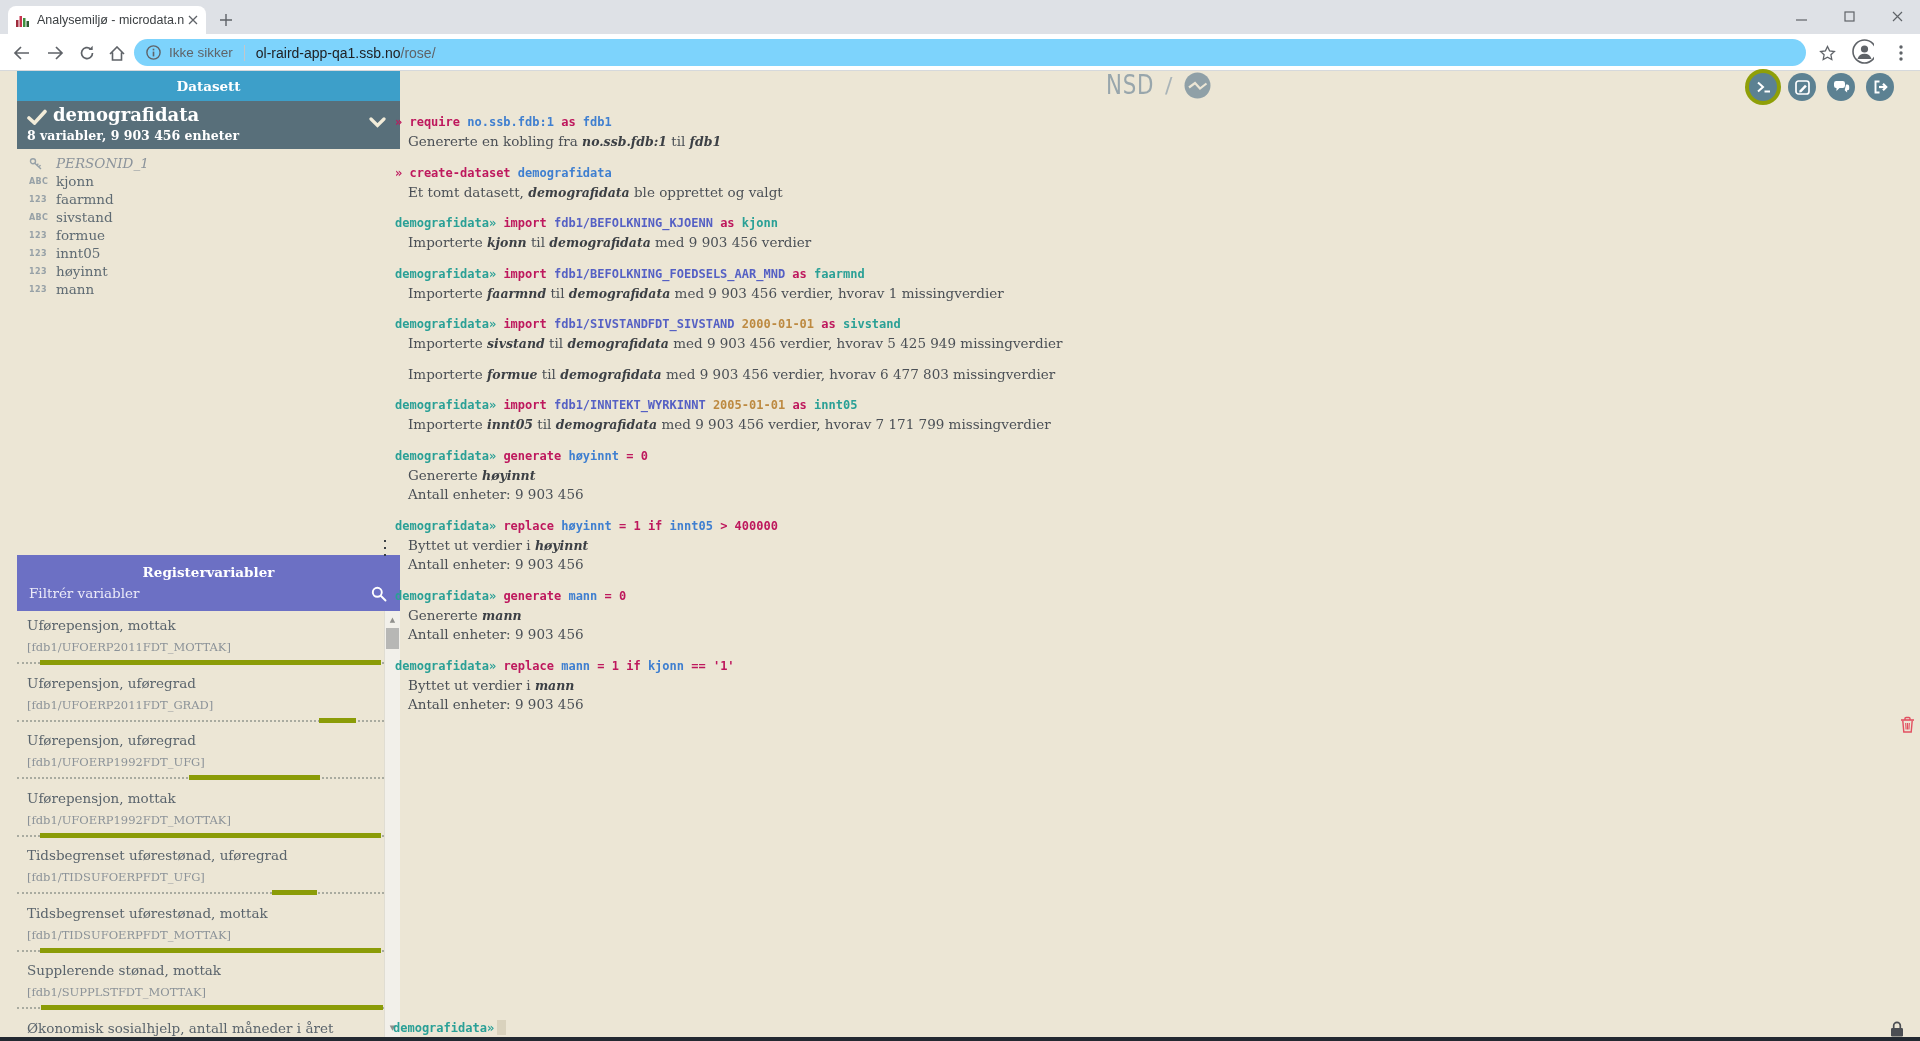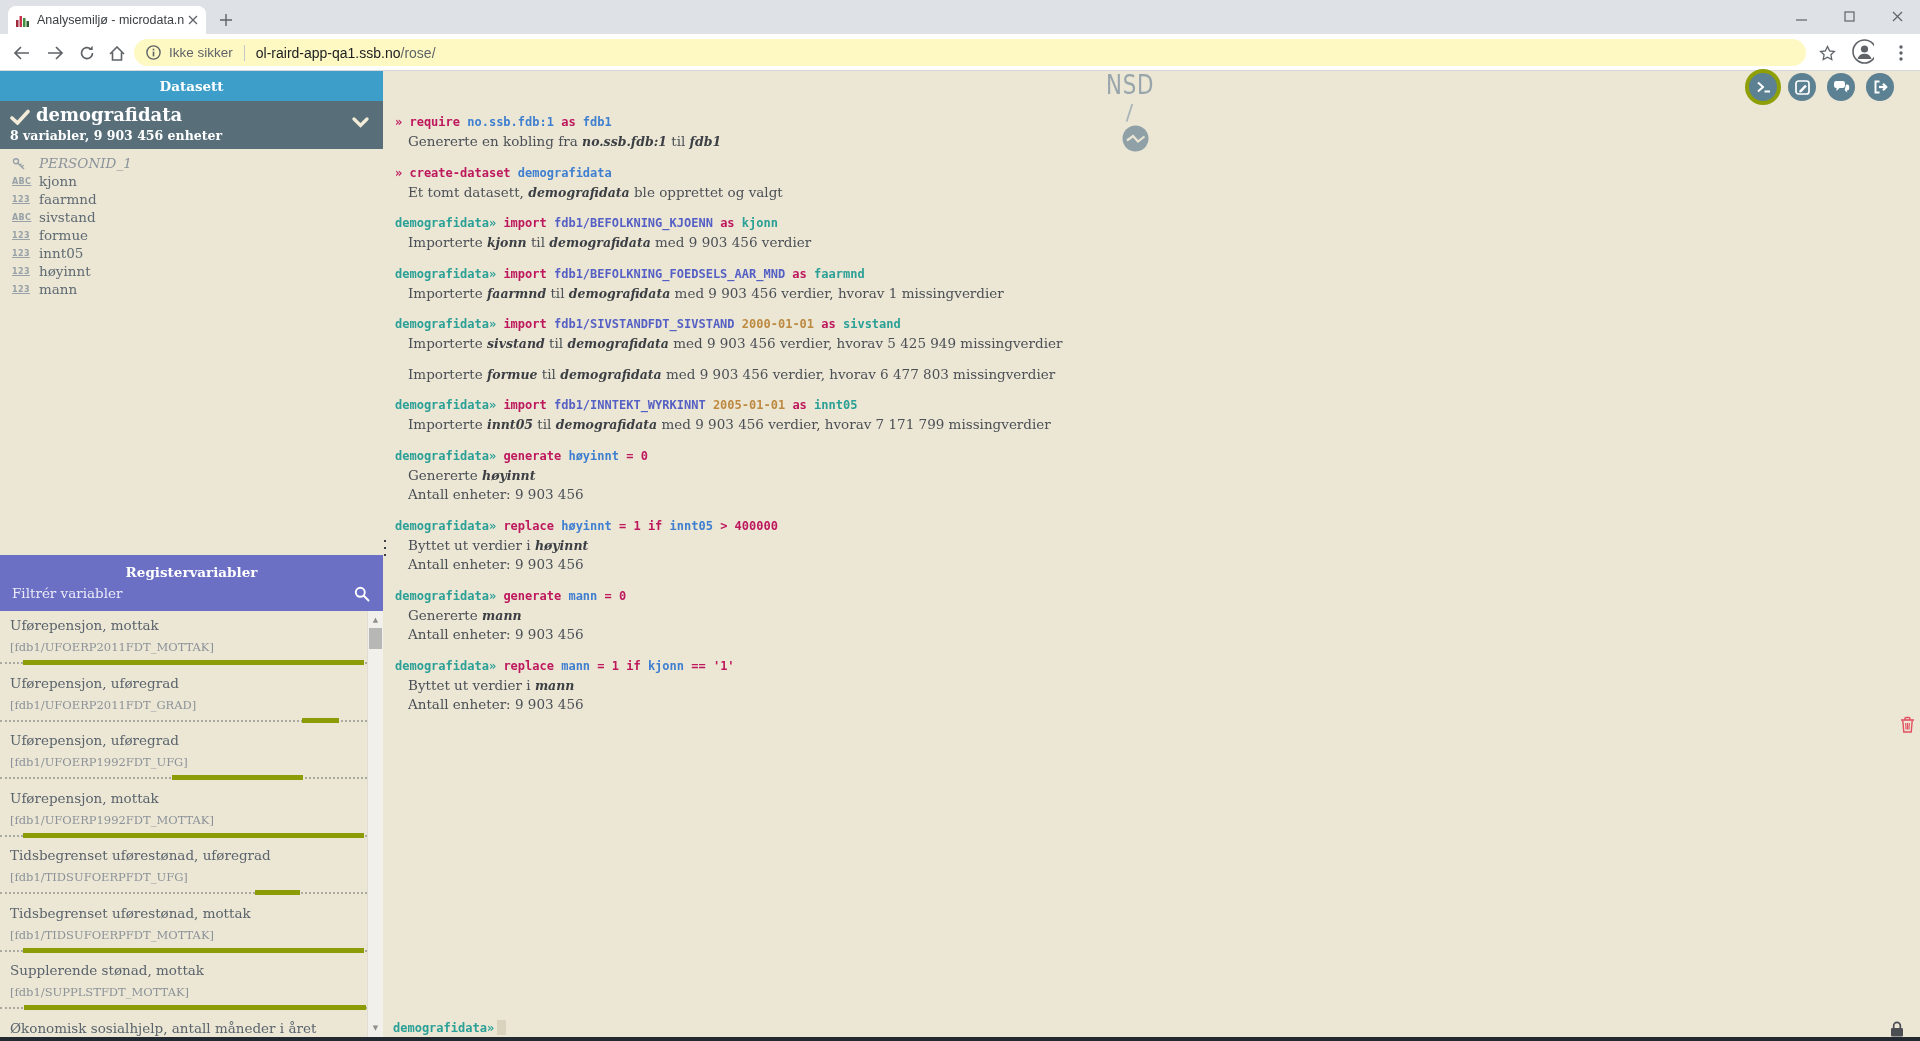--- a/index.html
+++ b/index.html
@@ -15,41 +15,41 @@
              overflow:hidden;flex:1;}
   .tab-close{margin-left:4px;}
   .newtab{position:absolute;left:214px;top:8px;width:24px;height:24px;display:flex;align-items:center;justify-content:center;}
   .wctrl{position:absolute;top:0;height:32px;width:46px;display:flex;align-items:center;justify-content:center;}
   #win-min{left:1778px}#win-max{left:1826px}#win-close{left:1874px}
 
   #addrbar{position:absolute;left:0;top:34px;width:1920px;height:37px;background:#fff;
            border-bottom:1px solid #d6d9dc;box-sizing:border-box;}
   .navic{position:absolute;top:8px;width:22px;height:22px;display:flex;align-items:center;justify-content:center;}
   #nav-back{left:10px}#nav-fwd{left:44px}#nav-reload{left:76px}#nav-home{left:106px}
-  .pill{position:absolute;left:134px;top:5px;width:1672px;height:27px;background:#fef9c3;border-radius:14px;
+  .pill{position:absolute;left:134px;top:5px;width:1672px;height:27px;background:#7dd3fc;border-radius:14px;
         display:flex;align-items:center;padding:0 12px;box-sizing:border-box;}
   .sec-label{font:13.5px "Liberation Sans",sans-serif;color:#5f6368;margin-left:8px;white-space:nowrap;}
   .pill-div{width:1px;height:16px;background:#c3c7ca;margin:0 11px;}
   .url-host{font:14px "Liberation Sans",sans-serif;color:#202124;white-space:nowrap;}
   .url-path{font:14px "Liberation Sans",sans-serif;color:#5f6368;white-space:nowrap;}
   .addr-right{position:absolute;top:8px;width:22px;height:22px;display:flex;align-items:center;justify-content:center;}
   #star-btn{left:1816px}#avatar-btn{left:1852px;top:6px}#menu-btn{left:1890px}
 
   
-  #sidebar{position:absolute;left:0;top:71px;width:383px;height:966px;background:#ece6d5;}
+  #sidebar{position:absolute;left:17px;top:71px;width:383px;height:966px;background:#ece6d5;}
   .ds-head{height:30px;background:#3d9fc9;color:#fff;text-align:center;
            font:bold 13.5px "DejaVu Serif",serif;line-height:30px;}
   .ds-cur{position:relative;height:48px;background:#586f7a;color:#fff;}
   .ds-check{position:absolute;left:10px;top:8px;}
   .ds-name{position:absolute;left:36px;top:3px;font:bold 18px "DejaVu Serif",serif;}
   .ds-meta{position:absolute;left:10px;top:27px;font:bold 12.5px "DejaVu Serif",serif;}
   .ds-chev{position:absolute;right:14px;top:16px;}
   #var-list{padding-top:5px;}
   .vrow{display:flex;align-items:center;height:18px;padding-left:12px;}
-  .vicon{width:27px;display:flex;align-items:center;text-decoration:underline;}
+  .vicon{width:27px;display:flex;align-items:center;}
   .vtype{font:bold 8px "DejaVu Sans",sans-serif;color:#97a1a7;letter-spacing:.4px;}
   .vname{font:13.5px "DejaVu Serif",serif;color:#5f6b73;}
   .vid{font-style:italic;color:#8b939b;}
 
   #reg-head{position:absolute;left:0;top:484px;width:383px;height:56px;background:#6c70c4;color:#fff;}
   .reg-title{text-align:center;font:bold 13.5px "DejaVu Serif",serif;padding-top:9px;}
   #filter-input{position:absolute;left:10px;top:29px;width:330px;background:transparent;border:none;outline:none;
                 font:13.5px "DejaVu Serif",serif;color:#fff;}
   #filter-input::placeholder{color:#f2f1fb;opacity:.95;}
   .reg-search{position:absolute;right:13px;top:31px;}
@@ -62,21 +62,21 @@
   .rfill{position:absolute;top:0;height:5px;background:#8b9c07;}
   
   #reg-scroll{position:absolute;left:367px;top:540px;width:16px;height:426px;background:#f2f0ea;border-left:1px solid #e0ddd2;box-sizing:border-box;}
   .sb-arrow{position:absolute;left:0;width:15px;text-align:center;font:7px "DejaVu Sans",sans-serif;color:#8f8f8c;}
   .sb-up{top:5px}.sb-dn{bottom:5px}
   .sb-thumb{position:absolute;left:1px;top:17px;width:13px;height:21px;background:#b7b7b5;}
   #panel-handle{position:absolute;left:383px;top:540px;width:5px;height:24px;}
   #panel-handle i{display:block;width:2px;height:2px;background:#3a3f44;margin:0 0 5px 1px;}
 
   
-  #logos{position:absolute;left:1106px;top:70px;height:30px;display:flex;align-items:center;flex-direction:column;}
+  #logos{position:absolute;left:1106px;top:70px;height:30px;display:flex;align-items:center;}
   .nsd-word{font:26px "DejaVu Sans",sans-serif;color:#98a6ac;letter-spacing:1px;transform:scaleX(.82);transform-origin:left;}
   .logo-slash{font:22px "DejaVu Sans",sans-serif;color:#a9b4b8;margin:0 12px 0 0;}
   #toolbar{position:absolute;left:1749px;top:73px;display:flex;align-items:center;gap:11px;}
   .tbtn{width:28px;height:28px;border-radius:50%;background:#5c8192;display:flex;align-items:center;justify-content:center;}
   .tbtn.active{box-shadow:0 0 0 4px #8f9f08;}
 
   #log{position:absolute;left:395px;top:112px;width:1150px;}
   .cb{margin-bottom:11px;}
   .cmd{font:bold 12px "DejaVu Sans Mono",monospace;line-height:20px;color:#43464b;white-space:pre;}
   .out{font:13.5px "DejaVu Serif",serif;line-height:19.5px;color:#4b5056;padding-left:13px;white-space:pre-wrap;}

